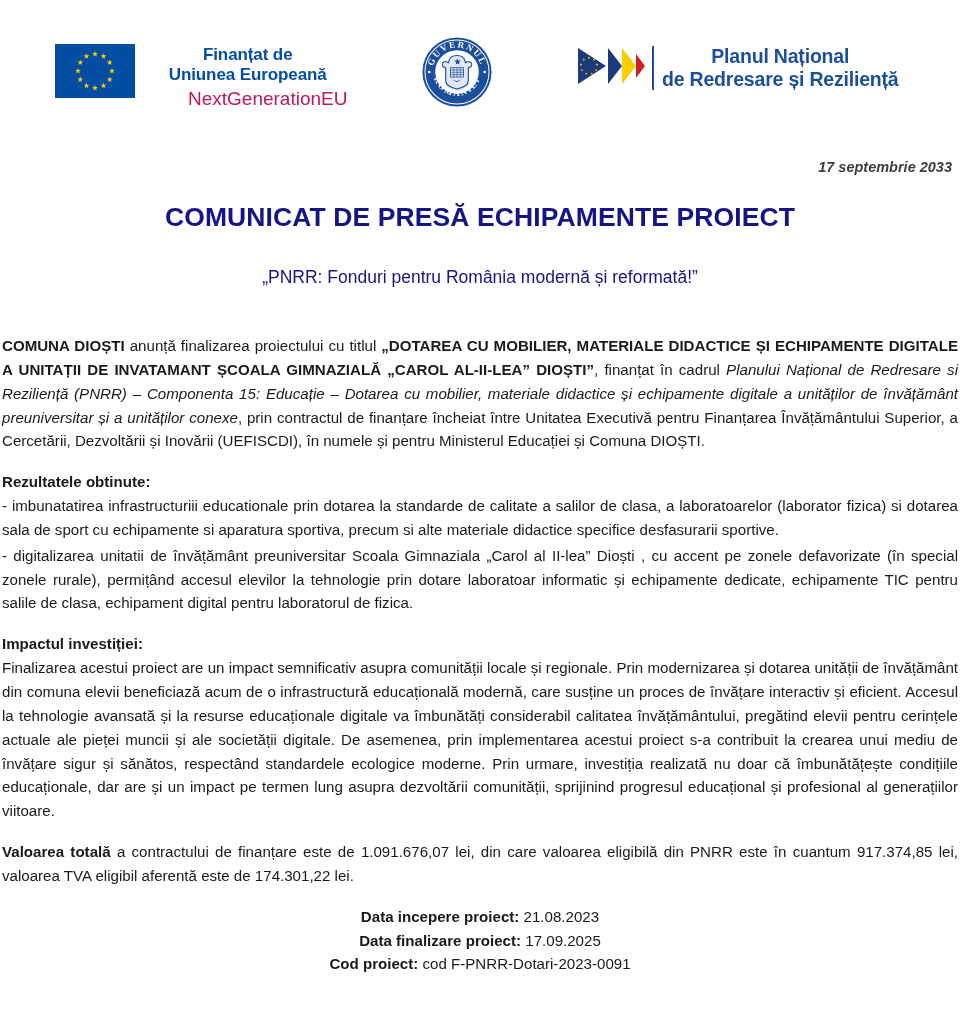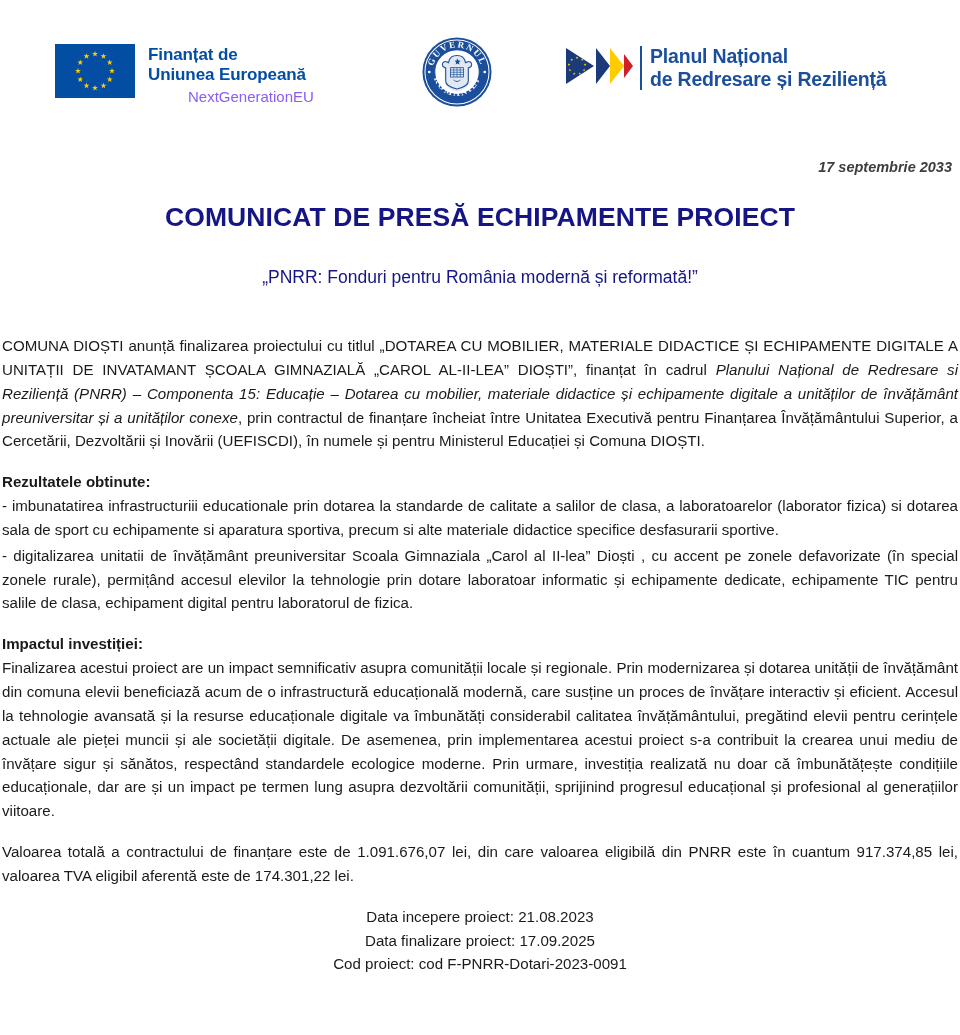--- a/index.html
+++ b/index.html
@@ -22,20 +22,21 @@
     height: 1035px;
     position: relative;
     box-sizing: border-box;
   }
 
   
   .logo-bar {
     position: relative;
     height: 125px;
     width: 772px;
+    text-align: center;
   }
 
   
   .eu-logo {
     position: absolute;
     left: 55px;
     top: 44px;
     display: flex;
     align-items: flex-start;
   }
@@ -57,41 +58,41 @@
   }
   .eu-text .l1, .eu-text .l2 {
     color: #034ea2;
     font-weight: bold;
     font-size: 17px;
     letter-spacing: -0.1px;
     display: block;
     white-space: nowrap;
   }
   .eu-text .l3 {
-    color: #8b5cf6;
-    font-size: 15px;
+    color: #be185d;
+    font-size: 19px;
     display: block;
     margin-top: 3px;
     white-space: nowrap;
     margin-left: 40px;
   }
 
   
   .gov-seal {
     position: absolute;
     left: 421px;
     top: 36px;
     width: 72px;
     height: 72px;
   }
 
   
   .pnrr-logo {
     position: absolute;
-    left: 564px;
+    left: 576px;
     top: 42px;
     display: flex;
     align-items: center;
   }
   .pnrr-arrows { flex: 0 0 auto; }
   .pnrr-divider {
     width: 2px;
     height: 44px;
     background: #1b4f9c;
     margin: 0 8px 0 4px;
@@ -150,21 +151,21 @@
   }
   .para.spaced { margin-top: 17px; }
   .para.tight  { margin-top: 0px; }
   .section-head {
     font-weight: bold;
     font-size: 15.1px;
     line-height: 1.58;
     margin: 17px 0 0 0;
     color: #1a1a1a;
   }
-  b, strong { font-weight: normal; }
+  b, strong { font-weight: bold; }
   i, em { font-style: italic; }
 
   .kv {
     font-size: 15.1px;
     line-height: 1.58;
     margin: 0;
     text-align: center;
   }
   .kv-block { margin-top: 17px; }
 </style>

